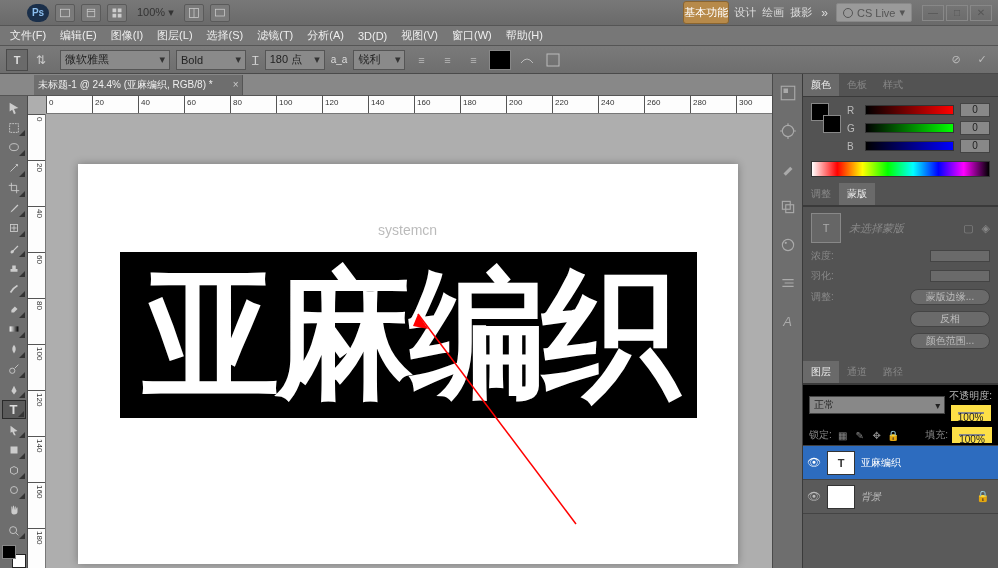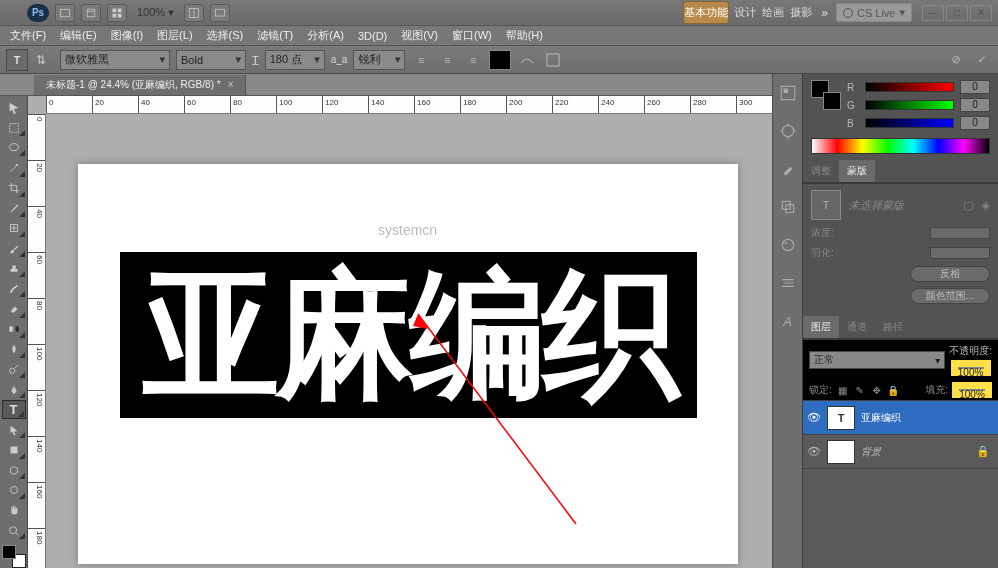--- a/index.html
+++ b/index.html
@@ -19,21 +19,21 @@
 .menubar { height:20px; background:#777; border-bottom:1px solid #555; display:flex; align-items:center; padding:0 4px; gap:2px; }
 .menu-item { padding:2px 6px; color:#eee; font-size:11px; }
 .optionsbar { height:28px; background:linear-gradient(#7a7a7a,#6e6e6e); border-bottom:1px solid #4a4a4a; display:flex; align-items:center; padding:0 6px; gap:6px; }
 .opt-tool { width:22px; height:22px; background:#6a6a6a; border:1px solid #4a4a4a; display:flex; align-items:center; justify-content:center; color:#ddd; font-weight:bold; }
 .opt-sel { height:20px; background:#8a8a8a; border:1px solid #555; color:#222; padding:0 18px 0 4px; font-size:11px; display:flex; align-items:center; position:relative; }
 .opt-sel::after { content:'▾'; position:absolute; right:4px; color:#333; }
 .opt-swatch { width:22px; height:20px; background:#000; border:1px solid #888; }
 .opt-icon { width:20px; height:20px; display:flex; align-items:center; justify-content:center; color:#bbb; }
 .optionsbar-right { margin-left:auto; display:flex; gap:6px; align-items:center; }
 .doctab-bar { height:22px; background:#888; border-bottom:1px solid #555; display:flex; align-items:center; padding-left:34px; }
-.doctab { padding:3px 12px; background:#6e6e6e; border-right:1px solid #555; color:#eee; font-size:10px; display:flex; align-items:center; gap:7px; }
+.doctab { padding:3px 4px; background:#6e6e6e; border-right:1px solid #555; color:#eee; font-size:10px; display:flex; align-items:center; gap:20px; }
 .doctab-x { color:#ccc; font-size:10px; }
 .main-area { position:absolute; top:96px; left:0; right:0; bottom:0; display:flex; }
 .toolbox { width:28px; background:#6e6e6e; border-right:1px solid #4a4a4a; display:flex; flex-direction:column; align-items:center; padding-top:2px; gap:1px; }
 .tool { width:24px; height:20px; display:flex; align-items:center; justify-content:center; color:#ccc; position:relative; }
 .tool.active { background:#5a5a5a; border:1px solid #2a2a2a; }
 .tool.tri::after { content:''; position:absolute; right:1px; bottom:1px; border:3px solid transparent; border-right-color:#333; border-bottom-color:#333; }
 .tool svg { width:14px; height:14px; }
 .fg-bg { width:24px; height:24px; position:relative; margin-top:4px; }
 .fg-bg .bg-sw { position:absolute; right:0; bottom:0; width:14px; height:14px; background:#fff; border:1px solid #222; }
 .fg-bg .fg-sw { position:absolute; left:0; top:0; width:14px; height:14px; background:#000; border:1px solid #888; }
@@ -400,20 +400,25 @@
       </div>
     <div class="di">
         <svg width="18" height="18" viewBox="0 0 16 16">
           <path d="M3 5 L13 5 M5 8 L13 8 M3 11 L13 11" stroke="#aaa"></path>
         </svg>
       </div>
     <div class="di" style="font-size:13px;color:#aaa;font-style:italic">A</div>
   </div>
   <div class="panels">
 
+    <div class="panel-tabs">
+      <div class="ptab active">颜色</div>
+      <div class="ptab">色板</div>
+      <div class="ptab">样式</div>
+    </div>
     <div class="color-panel">
       <div style="display:flex;gap:6px">
         <div class="color-swatches">
           <div class="sw" style="left:0;top:0;background:#000"></div>
           <div class="sw" style="right:0;bottom:0;background:#000"></div>
         </div>
         <div style="flex:1">
           <div class="color-row">
               <span class="color-label">R</span>
               <div class="color-slider" style="background:linear-gradient(to right,#000,#f00)"></div>
@@ -447,20 +452,24 @@
       </div>
       <div class="mask-row">
           <span>浓度:</span>
           <div style="width:60px;height:12px;background:#6a6a6a;border:1px solid #444"></div>
         </div>
       <div class="mask-row">
           <span>羽化:</span>
           <div style="width:60px;height:12px;background:#6a6a6a;border:1px solid #444"></div>
         </div>
       <div class="mask-row">
+          <span>调整:</span>
+          <div class="mask-btn">蒙版边缘...</div>
+        </div>
+      <div class="mask-row">
           <span></span>
           <div class="mask-btn">反相</div>
         </div>
       <div class="mask-row">
           <span></span>
           <div class="mask-btn">颜色范围...</div>
         </div>
     </div>
 
     <div class="panel-tabs">

